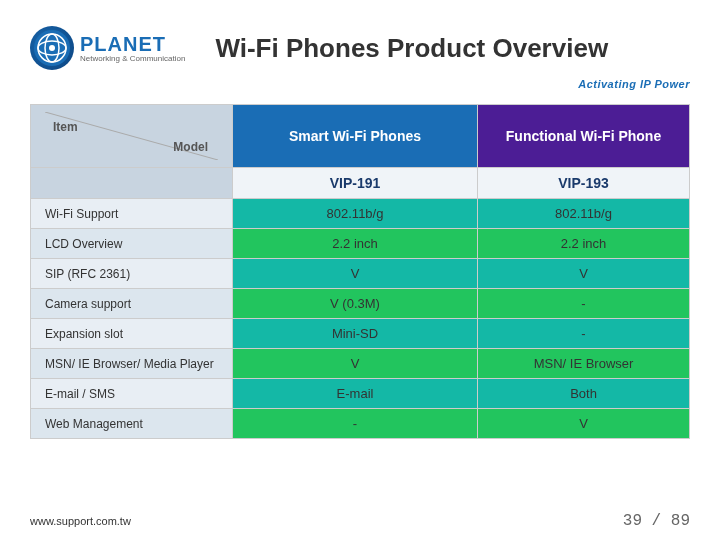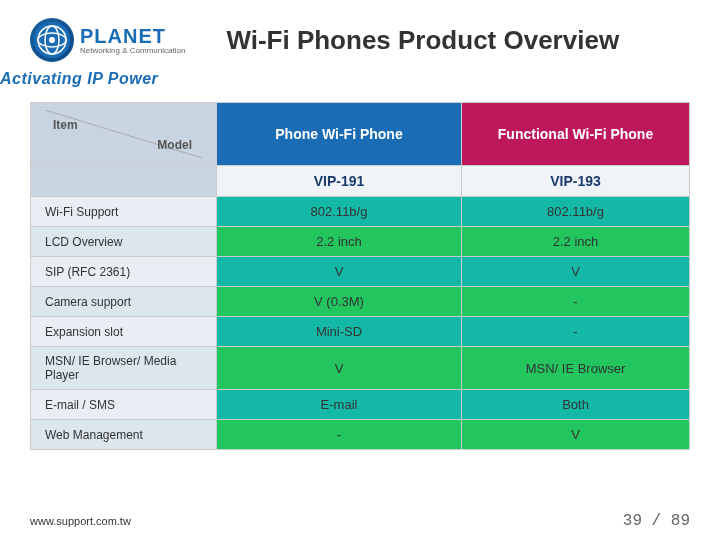--- a/index.html
+++ b/index.html
@@ -9,23 +9,22 @@
       background: #fff;
       font-family: Arial, sans-serif;
       overflow: hidden;
       position: relative;
     }
 
     
     .header {
       display: flex;
       align-items: center;
-      padding: 18px 30px 8px 30px;
+      padding: 26px 30px 8px 30px;
       background: #fff;
-      gap: 11px;
     }
     .logo-area {
       display: flex;
       align-items: center;
       gap: 6px;
     }
     .logo-circle {
       width: 44px;
       height: 44px;
       border-radius: 50%;
@@ -56,23 +55,24 @@
     }
     .page-title {
       font-size: 26px;
       font-weight: bold;
       color: #333;
       margin-left: 30px;
     }
 
     
     .activating-banner {
-      text-align: left;
+      text-align: right;
+      padding-right: 30px;
       padding-bottom: 4px;
-      font-size: 16px;
+      font-size: 11px;
       font-style: italic;
       color: #1a6db5;
       font-weight: bold;
       letter-spacing: 0.5px;
     }
 
     
     .main {
       padding: 10px 30px 10px 30px;
     }
@@ -91,25 +91,25 @@
       text-align: center;
     }
     .col-smart {
       background: #1a6db5;
       color: #fff;
       font-weight: bold;
       font-size: 14px;
       width: 245px;
     }
     .col-functional {
-      background: #be185d;
+      background: #4c1d95;
       color: #fff;
       font-weight: bold;
       font-size: 14px;
-      width: 228px;
+      width: 212px;
     }
 
     
     .item-label-cell {
       background: #c8d4e0;
       color: #333;
       font-weight: bold;
       text-align: left;
       font-size: 13px;
     }
@@ -237,21 +237,21 @@
       <tr>
         <th class="model-cell">
           <div class="model-cell-inner">
             <svg viewBox="0 0 170 48" preserveAspectRatio="none">
               <line x1="0" y1="0" x2="170" y2="48" stroke="#aaa" stroke-width="1"></line>
             </svg>
             <span class="item-text">Item</span>
             <span class="model-text">Model</span>
           </div>
         </th>
-        <th class="col-smart">Phone Wi-Fi Phone</th>
+        <th class="col-smart">Smart Wi-Fi Phones</th>
         <th class="col-functional">Functional Wi-Fi Phone</th>
       </tr>
     </thead>
     <tbody id="table-body">
 
     <tr>
     <td class="item-label-cell" style="background:#c8d4e0;"></td>
     <td class="item-value">VIP-191</td>
     <td class="item-value">VIP-193</td>
   </tr>

